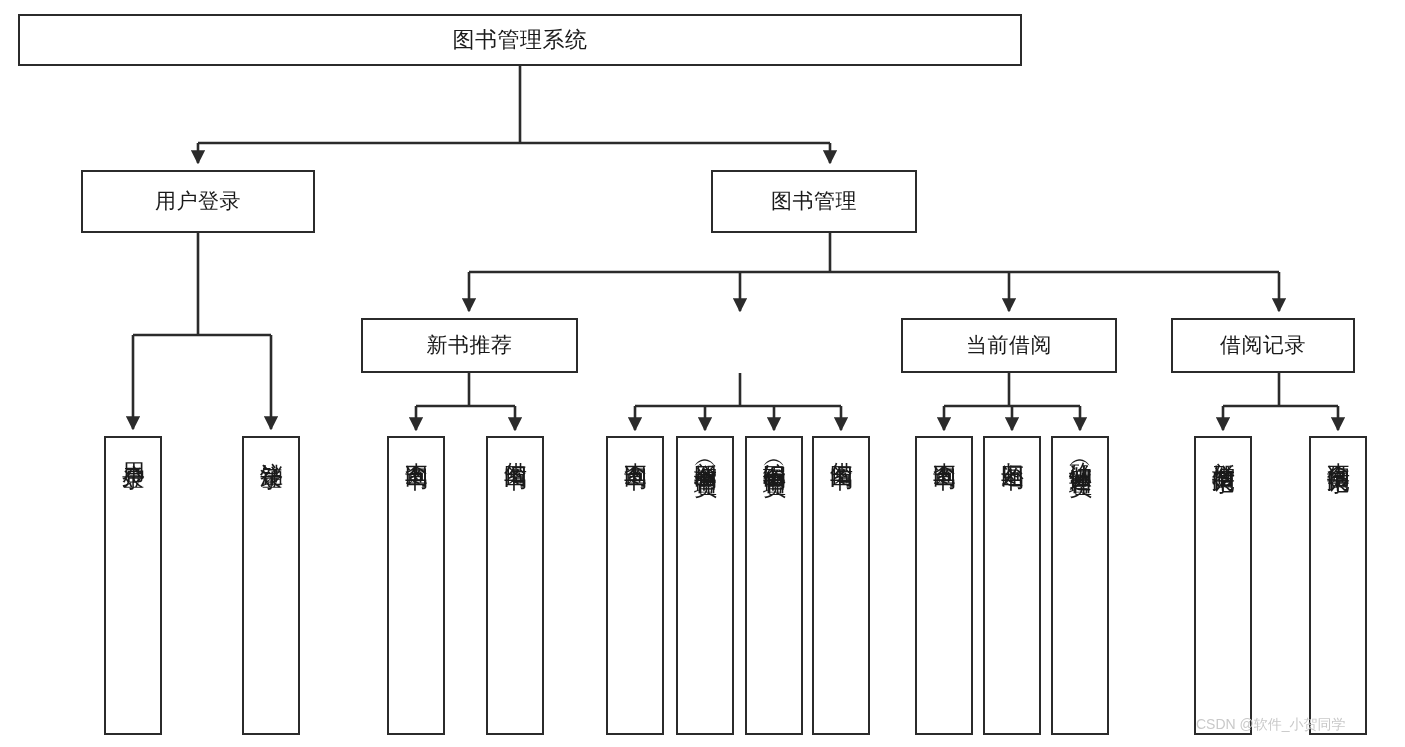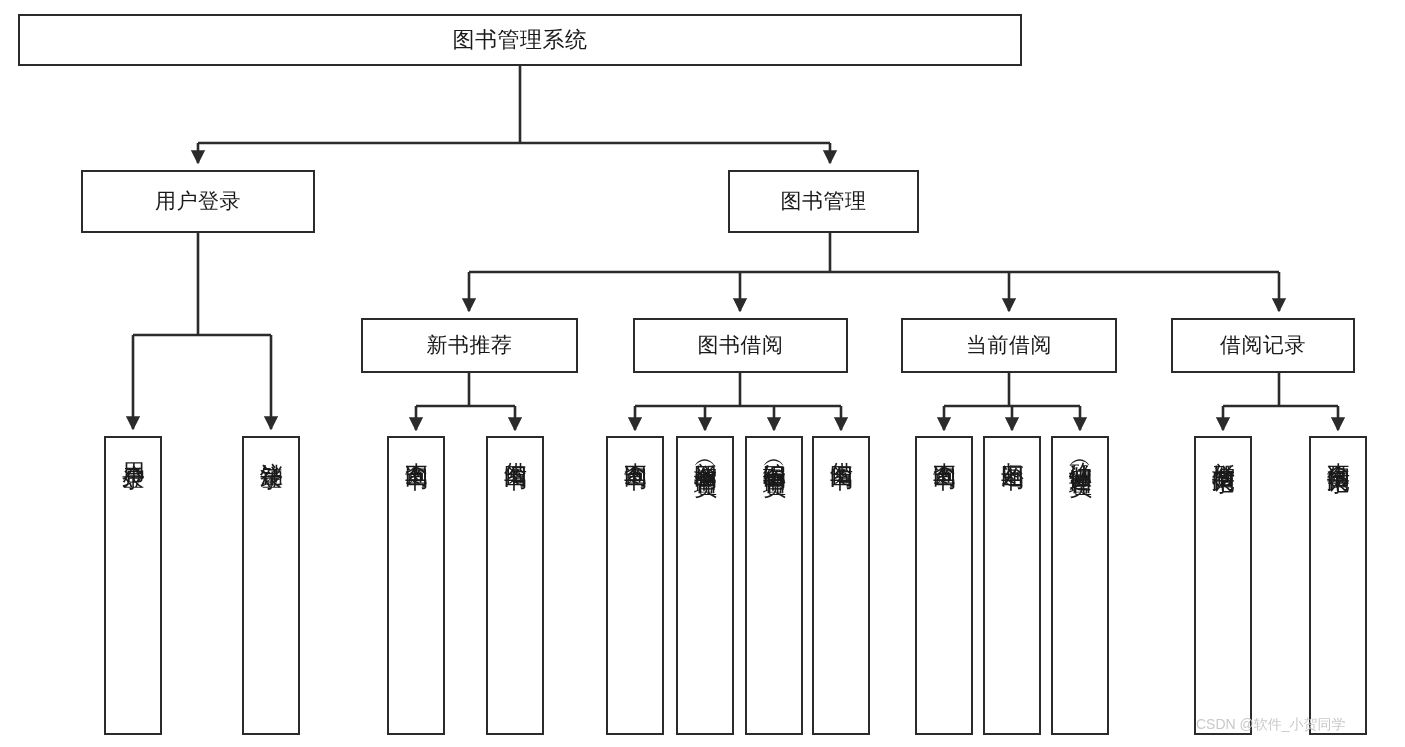--- a/index.html
+++ b/index.html
@@ -124,29 +124,26 @@
     </g>
   </svg>
 
   <div class="node horiz root" style="left:18px; top:14px; width:1004px; height:52px;">
     <span class="label">图书管理系统</span>
   </div>
 
   <div class="node horiz" style="left:81px; top:170px; width:234px; height:63px;">
     <span class="label">用户登录</span>
   </div>
-  <div class="node horiz" style="left:711px; top:170px; width:191px; height:63px;margin-left:17px;">
+  <div class="node horiz" style="left:711px; top:170px; width:206px; height:63px;">
     <span class="label">图书管理</span>
   </div>
 
   <div class="node horiz" style="left:361px; top:318px; width:217px; height:55px;">
     <span class="label">新书推荐</span>
-  </div>
-  <div class="node horiz" style="left:633px; top:318px; width:215px; height:55px;">
-    <span class="label">图书借阅</span>
   </div>
   <div class="node horiz" style="left:901px; top:318px; width:216px; height:55px;align-items:center;">
     <span class="label">当前借阅</span>
   </div>
   <div class="node horiz" style="left:1171px; top:318px; width:184px; height:55px;">
     <span class="label">借阅记录</span>
   </div>
 
   <div class="node vert" style="left:104px; top:436px; width:58px; height:299px;">
     <span class="label">用户登录</span>

